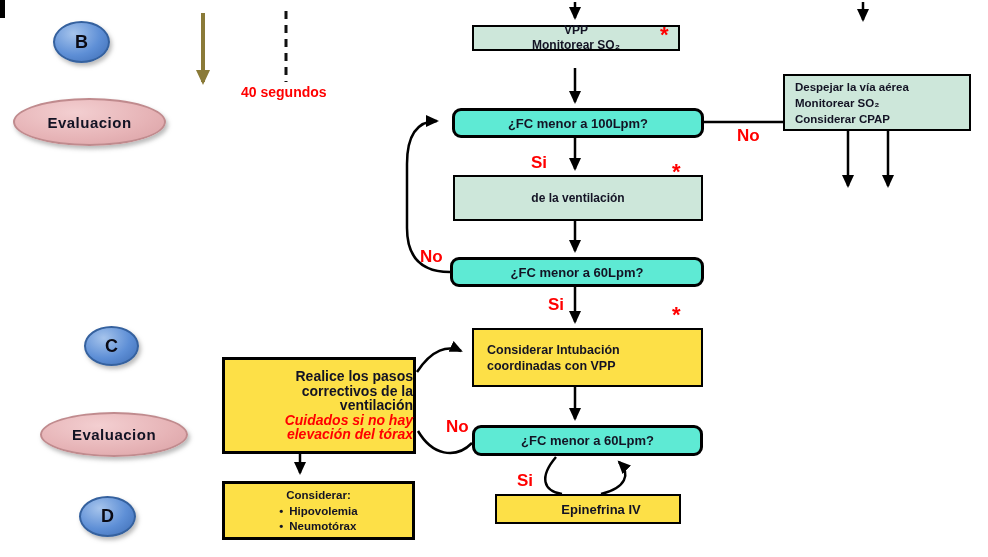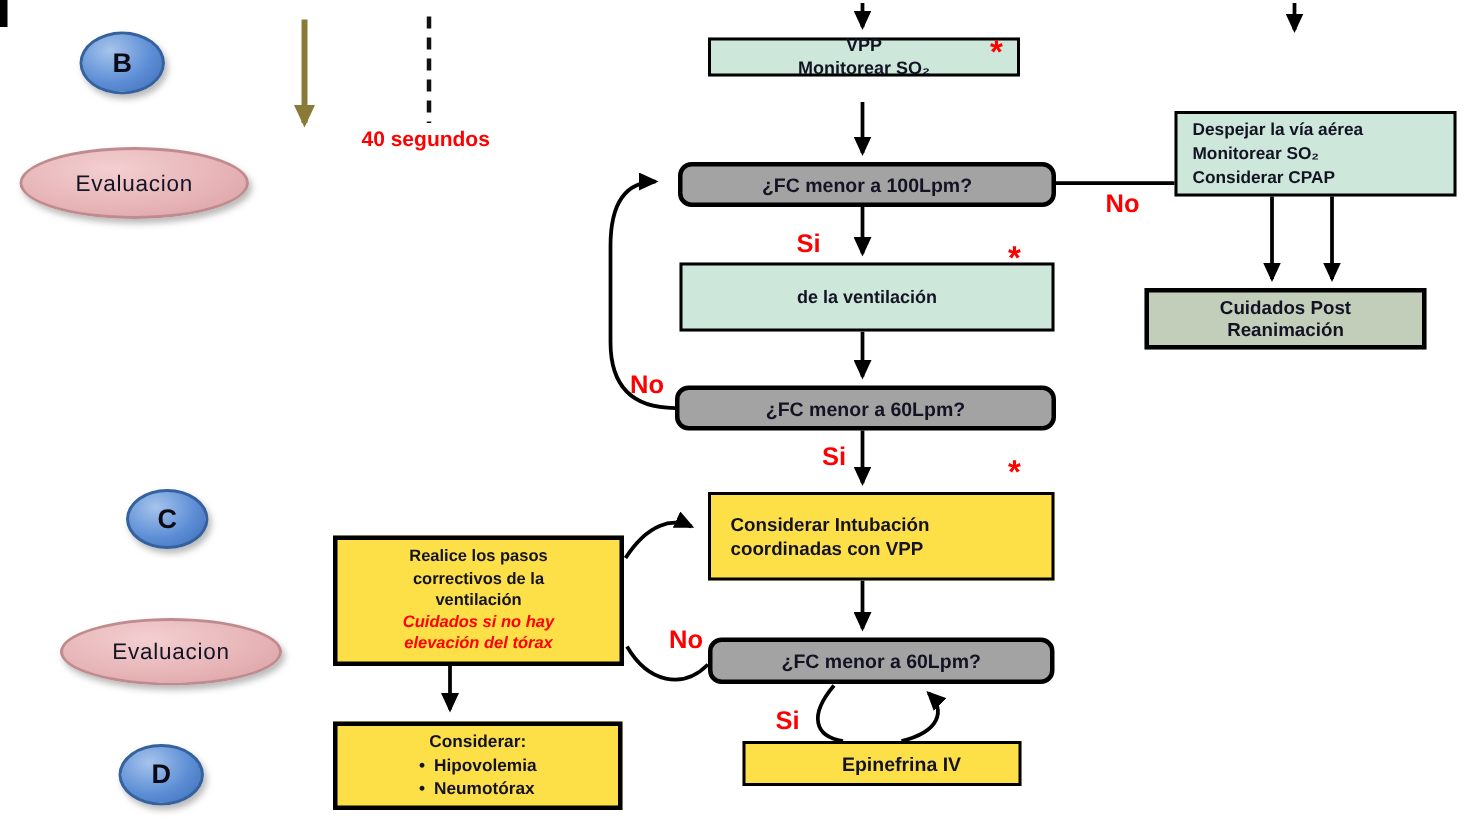--- a/index.html
+++ b/index.html
@@ -5,51 +5,51 @@
   * { margin:0; padding:0; box-sizing:border-box; }
   html,body { background:#ffffff; font-family:"Liberation Sans", sans-serif; }
   .canvas { position:relative; width:988px; height:557px; background:#ffffff; overflow:hidden; }
   svg.layer { position:absolute; left:0; top:0; width:988px; height:557px; }
 
   .box { position:absolute; border:2px solid #000; display:flex; flex-direction:column;
          justify-content:center; align-items:center; text-align:center;
          font-weight:bold; color:#131324; font-size:12px; line-height:15px; }
   .mint { background:#cde7da; }
   .sage { background:#c2ceba; border-width:3px; }
-  .pinkbox { background:#a3a3a3; border-radius:9px; border-width:3px; font-size:13px; }
+  .pinkbox { background:#5eead4; border-radius:9px; border-width:3px; font-size:13px; }
   .bluebox { background:#fde047; }
 
   #vpp        { left:472px; top:25px;  width:208px; height:26px; }
   #despejar   { left:783px; top:26px;  width:188px; height:57px; align-items:flex-start; text-align:left; padding-left:10px; font-size:11.5px; line-height:16px;margin-top:48px; }
   #fc100      { left:452px; top:108px; width:252px; height:30px; }
   #realice1   { left:453px; top:175px; width:250px; height:46px; }
   #fc60a      { left:450px; top:257px; width:254px; height:30px; }
   #cuidados   { left:763px; top:192px; width:188px; height:41px; font-size:12.5px; }
   #intubacion { left:472px; top:328px; width:231px; height:59px; align-items:flex-start; text-align:left; padding-left:13px; font-size:12.5px; line-height:16px; }
-  #realice2   { left:222px; top:357px; width:194px; height:87px; font-size:11px; line-height:14.5px; border-width:3px; }
+  #realice2   { left:222px; top:357px; width:194px; height:97px; font-size:14px; line-height:14.5px; border-width:3px;align-items:flex-end; }
   #fc60b      { left:472px; top:425px; width:231px; height:31px; }
   #epinefrina { left:495px; top:494px; width:186px; height:30px; font-size:13px;padding-left:26px; }
   #considerar-d { left:222px; top:481px; width:193px; height:59px; border-width:3px; font-size:11.5px; line-height:15px; }
 
   .bullet-rows { display:flex; flex-direction:column; align-items:flex-start; margin-top:1px; }
   .bullet-row  { display:flex; gap:6px; }
   .red-italic  { color:#ff0000; font-style:italic; }
 
   .letter-ellipse { position:absolute; border-radius:50%;
     background: radial-gradient(ellipse at 35% 28%, #a6c4ec 0%, #5e8fd6 55%, #3d6cb4 100%);
     border:2px solid #35619e; display:flex; align-items:center; justify-content:center;
     font-weight:bold; font-size:18px; color:#0a0a14; box-shadow:2px 3px 4px rgba(130,130,130,0.55); }
   #b-ellipse { left:53px; top:21px;  width:57px; height:42px; }
   #c-ellipse { left:84px; top:326px; width:55px; height:40px; }
   #d-ellipse { left:79px; top:496px; width:57px; height:41px; }
 
   .eval-ellipse { position:absolute; border-radius:50%;
     background: radial-gradient(ellipse at 40% 28%, #f3cfd1 0%, #e6b3b6 60%, #d9a0a4 100%);
     border:2px solid #c08b8e; display:flex; align-items:center; justify-content:center;
-    font-weight:normal; font-size:15px; color:#131324; letter-spacing:0.5px;
+    font-weight:bold; font-size:15px; color:#131324; letter-spacing:0.5px;
     box-shadow:2px 3px 4px rgba(130,130,130,0.55); }
   #eval1 { left:13px; top:98px;  width:153px; height:48px; }
   #eval2 { left:40px; top:412px; width:148px; height:45px; }
 
   .redlabel { position:absolute; color:#ff0000; font-weight:bold; font-size:17px; }
   #lbl-60seg { left:241px; top:84px;  font-size:14px; }
   #lbl-si1   { left:531px; top:153px; }
   #lbl-no1   { left:737px; top:126px; }
   #lbl-no2   { left:420px; top:247px; }
   #lbl-si2   { left:548px; top:295px; }
@@ -144,24 +144,20 @@
     <span>de la ventilación</span>
   </div>
   <div id="ast-realice" class="asterisk">*</div>
 
   <div id="fc60a" class="box pinkbox">
     <span>¿FC menor a 60Lpm?</span>
   </div>
   <div id="lbl-no2" class="redlabel">No</div>
   <div id="lbl-si2" class="redlabel">Si</div>
 
-  <div id="cuidados" class="box sage">
-    <span>Cuidados Post</span>
-    <span>Reanimación</span>
-  </div>
 
   <div id="intubacion" class="box bluebox">
     <span>Considerar Intubación</span>
     <span>coordinadas con VPP</span>
   </div>
   <div id="ast-intub" class="asterisk">*</div>
 
   <div id="realice2" class="box bluebox">
     <span>Realice los pasos</span>
     <span>correctivos de la</span>

